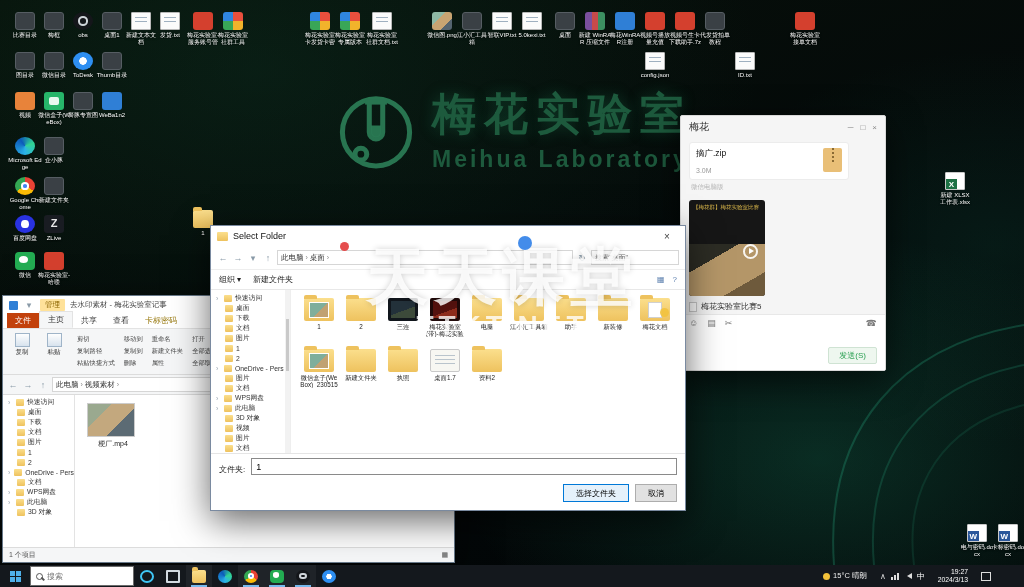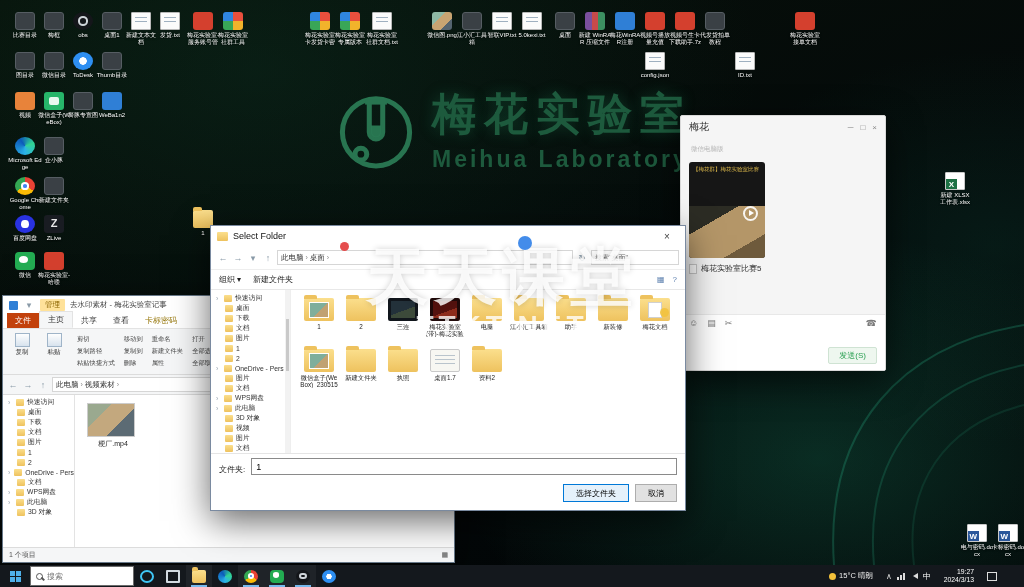--- a/index.html
+++ b/index.html
@@ -163,21 +163,21 @@
 .winlogo span{background:#4fb0ea}
 .tb-search{width:104px;background:#fff;border:1px solid #6b6b6b;display:flex;align-items:center;gap:4px;padding:0 5px;margin:1px 0}
 .mag{width:7px;height:7px;border:1.2px solid #555;border-radius:50%;position:relative;flex:none}
 .mag::after{content:'';position:absolute;width:4px;height:1.5px;background:#555;right:-3px;bottom:-1px;transform:rotate(45deg)}
 .tb-search input{border:none;outline:none;width:70px;font-size:8px;color:#444;background:transparent}
 #tbicons{display:flex}
 .tbtn{width:26px;display:flex;align-items:center;justify-content:center;position:relative;cursor:pointer}
 .tbtn.open{background:rgba(255,255,255,.05)}
 .tbtn.open::after{content:'';position:absolute;left:5px;right:5px;bottom:0;height:2px;background:#76b9ed}
 .tg{width:14px;height:13px}
-.tb-right{margin-left:auto;display:flex;align-items:center;gap:13px;padding-right:10px}
+.tb-right{margin-left:auto;display:flex;align-items:center;gap:13px;padding-right:16px}
 .weather{display:flex;align-items:center;gap:3px;font-size:7.5px;color:#eee}
 .sun{width:7px;height:7px;border-radius:50%;background:#f3c13a}
 .tray{display:flex;align-items:center;gap:5px;font-size:8px;color:#ddd}
 .net{display:flex;align-items:flex-end;gap:1px;height:7px}
 .net i{width:2px;background:#ddd;display:block}
 .vol{width:0;height:0;border:3px solid transparent;border-right:5px solid #ddd}
 .ime{font-size:8px;color:#fff}
 .clock{text-align:right;font-size:6.8px;line-height:8px;color:#fff}
 .ncenter{width:10px;height:9px;border:1px solid #ddd}
 .showdesk{width:4px;border-left:1px solid #5a5a5a}
@@ -610,20 +610,27 @@
   <div id="wc" class="win">
     <div class="wc-tbar">
       <span class="wc-title">梅花</span>
       <span class="wc-ctrls">
         <span>─</span>
         <span>□</span>
         <span>×</span>
       </span>
     </div>
     <div class="wc-chat">
+      <div class="msg-file">
+        <div>
+          <div class="mf-name">摘广.zip</div>
+          <div class="mf-size">3.0M</div>
+        </div>
+        <div class="zipic"></div>
+      </div>
       <div class="mf-src">微信电脑版</div>
       <div class="vidcard">
         <div class="vid-txt">【梅花群】梅花实验室比赛</div>
         <div class="vid-img"></div>
         <div class="vid-play"></div>
       </div>
       <div class="capt">
         <span class="capt-ic"></span>
         <span class="capt-tx">梅花实验室比赛5</span>
       </div>

